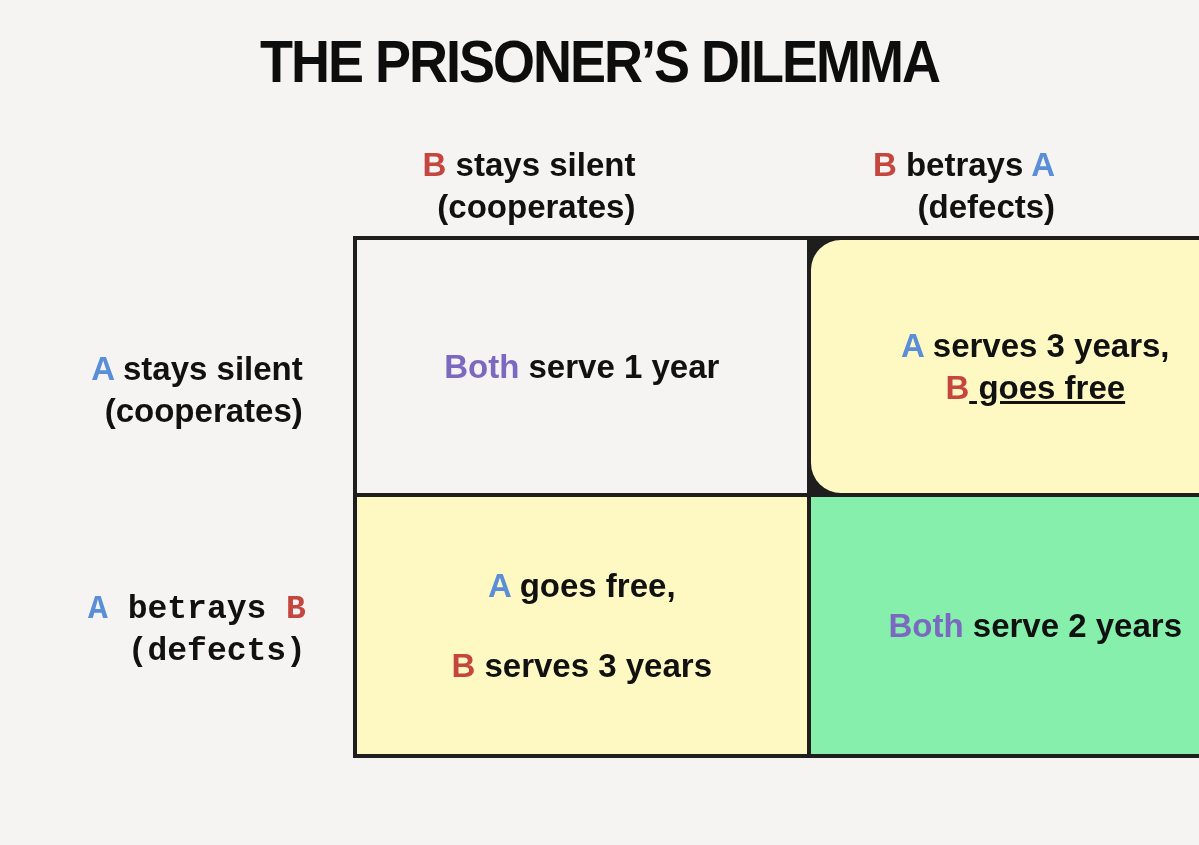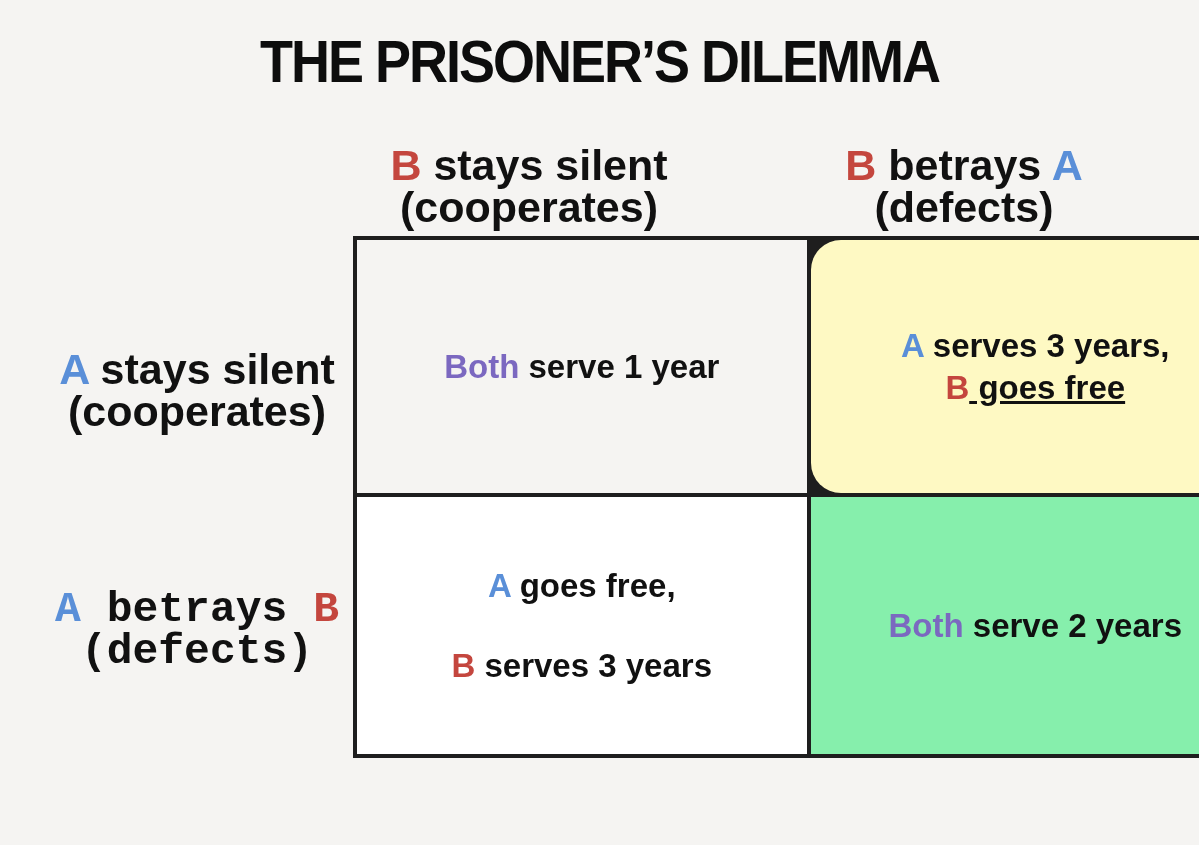--- a/index.html
+++ b/index.html
@@ -24,22 +24,22 @@
     font-size: 54px;
     font-weight: 700;
     letter-spacing: -2px;
     color: #0d0d0d;
     transform: scaleY(1.08);
     transform-origin: top center;
     white-space: nowrap;
   }
   .hdr {
     position: absolute;
-    text-align: center;
-    font-size: 43px;
+    text-align: right;
+    font-size: 33px;
     font-weight: 700;
     line-height: 42px;
     white-space: nowrap;
     transform: translateX(-50%);
   }
   .col-hdr-1 { left: 529px; top: 144px; }
   .col-hdr-2 { left: 964px; top: 144px; }
   .row-hdr-1 { left: 197px; top: 348px; }
   .row-hdr-2 { left: 197px; top: 589px; font-family: Liberation Mono, monospace; }
   .matrix {
@@ -97,21 +97,21 @@
   </div>
 
   <div class="matrix" style="background: rgb(30, 30, 30);">
     <div class="cell" style="background: rgb(245, 244, 242);">
       <div><span style="color: rgb(123, 104, 192);">Both</span><span style="color: rgb(17, 17, 17);"> serve 1 year</span></div>
     </div>
     <div class="cell" style="background: #fef9c3; border-radius: 30px;">
       <div><span style="color: rgb(90, 143, 216);">A</span><span style="color: rgb(17, 17, 17);"> serves 3 years,</span></div>
       <div><span style="color: rgb(196, 70, 62);">B</span><span style="color: rgb(17, 17, 17); text-decoration: underline;"> goes free</span></div>
     </div>
-    <div class="cell" style="background: #ffffff; gap: 38px;">
+    <div class="cell" style="background: #fef9c3; gap: 38px;">
       <div><span style="color: rgb(90, 143, 216);">A</span><span style="color: rgb(17, 17, 17);"> goes free,</span></div>
       <div><span style="color: rgb(196, 70, 62);">B</span><span style="color: rgb(17, 17, 17);"> serves 3 years</span></div>
     </div>
     <div class="cell" style="background: #86efac;">
       <div><span style="color: rgb(123, 104, 192);">Both</span><span style="color: rgb(17, 17, 17);"> serve 2 years</span></div>
     </div>
   </div>
 
 </div>
 

